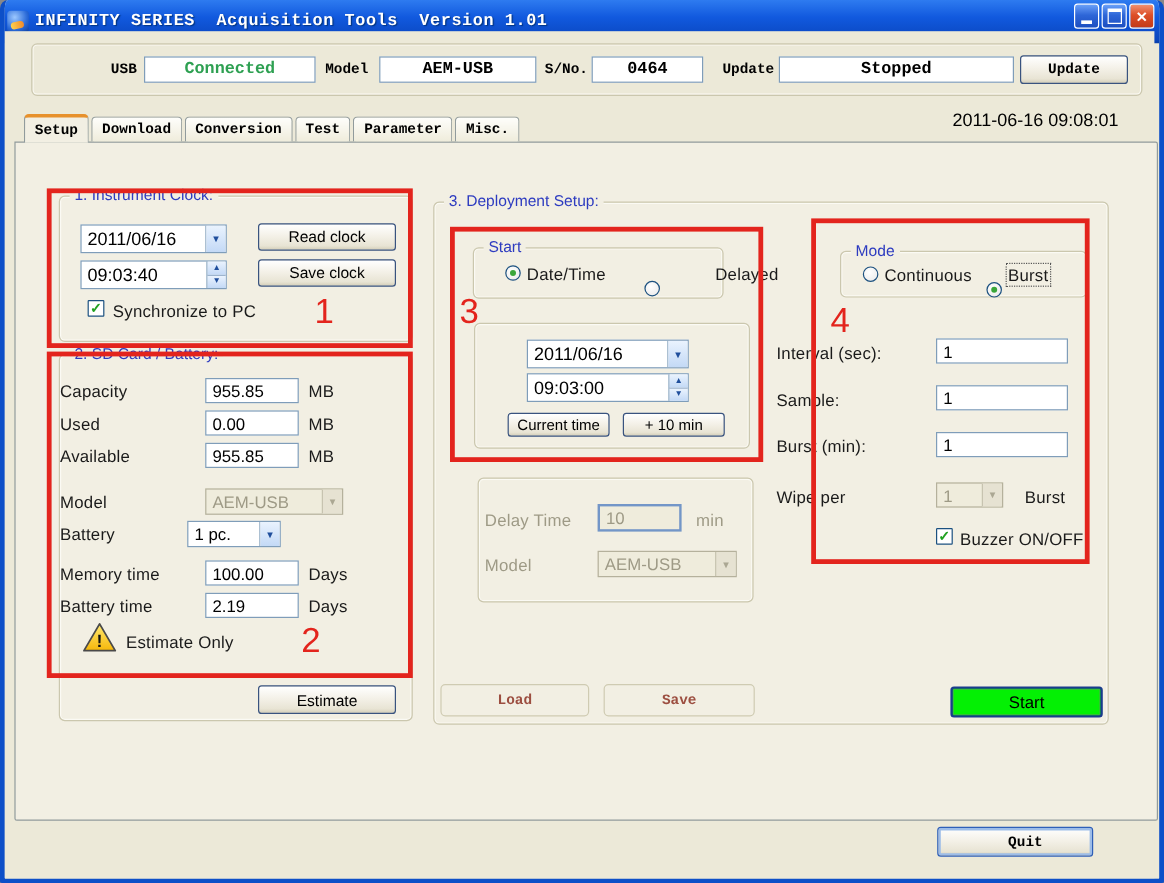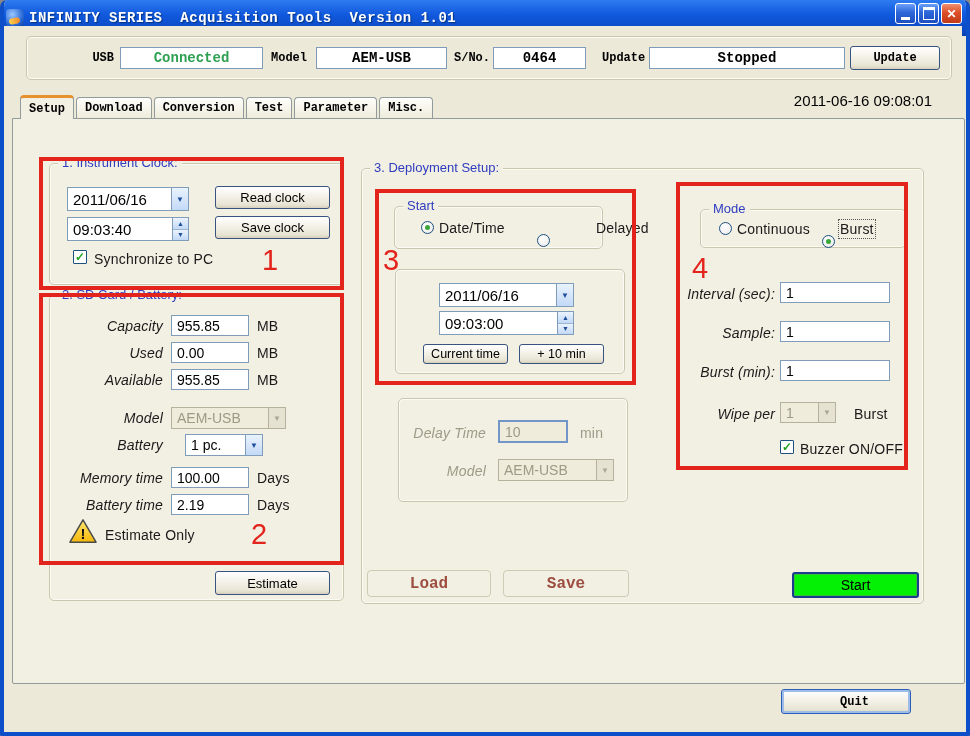--- a/index.html
+++ b/index.html
@@ -46,21 +46,21 @@
   .spinbtn i + i { border-top:1px solid #9DB4CE; }
   .combo.dis { border-color:#B5B19C; background:#EFECDC; }
   .combo.dis .ctext { color:#9E9A86; }
   .combo.dis .cbtn { background:#E6E2D2; color:#ABA793; border-left-color:#B5B19C; }
   .btn { display:flex; align-items:center; justify-content:center; border:1px solid #39537F; border-radius:3px;
          background:linear-gradient(180deg,#FFFFFF,#F4F1E8 45%,#E8E4D4 85%,#D5CFBA);
          font-size:13px; color:#000; cursor:default; }
   .btn.monoface { font-family:"Liberation Mono", monospace; font-weight:bold; font-size:12px; }
   .btn.default { box-shadow:inset 0 0 0 2px #9DBDE8; border-color:#2E5FB8;padding-left:17px; }
   .btn.flat { background:transparent; border:1px solid #CFCBB2; border-radius:4px; color:#9C4E40;
-         font-family:"Liberation Mono", monospace; font-weight:bold; font-size:16px; }
+         font-family:"Liberation Mono", monospace; font-weight:bold; font-size:12px; }
   .btn.go { background:#04F004; border:2px solid #1A3C8C; box-shadow:inset 0 0 0 1px #35C035; font-size:14px; }
   .check { width:14px; height:14px; background:#fff; border:1px solid #1C5180; border-radius:1px;
            display:flex; align-items:center; justify-content:center; font-size:12px; font-weight:bold; color:#21A121; }
   .radio { width:13px; height:13px; border:1px solid #1C5180; border-radius:50%;
            background:radial-gradient(circle at 40% 35%,#fff,#E8E8E8); position:relative; }
   .radio.sel::after { content:""; position:absolute; left:3px; top:3px; width:5px; height:5px;
            border-radius:50%; background:#3AA63A; }
   .focus-dotted { outline:1px dotted #555; outline-offset:1px; }
   
   .tabs { position:absolute; left:16px; top:95px; display:flex; align-items:flex-end; gap:2px; z-index:3; }
@@ -68,21 +68,21 @@
          border:1px solid #919B9C; border-bottom:none; border-radius:4px 4px 0 0;
          background:linear-gradient(180deg,#FEFEFB,#EFECDB); font-family:"Liberation Mono",monospace;
          font-weight:bold; font-size:12px; }
   .tab.active { height:24px; margin-bottom:0; background:#F2EFE3; border-top:3px solid #E7912C; z-index:4; }
   .tabpanel { position:absolute; left:8px; top:118px; width:953px; height:566px;
               border:1px solid #919B9C; background:#F2EFE3; border-radius:0 2px 2px 2px; }
   .timestamp { position:absolute; right:34px; top:92px; font-size:15px; color:#000; }
   
   .annot { position:absolute; border:4px solid #E3241D; z-index:50; pointer-events:none; }
   .badge { position:absolute; z-index:51; color:#E3241D; font-size:29px; font-family:"Liberation Sans",sans-serif; pointer-events:none; }
-  .rlabel { text-align:right; display:block;font-style:italic; }
+  .rlabel { display:block; }
   .gray { color:#9E9A86; }
 </style>
 </head>
 <body>
 
 <div class="window">
   <div class="titlebar">
     <div class="app-icon"></div>
     <span class="title-text">INFINITY SERIES  Acquisition Tools  Version 1.01</span>
     <div class="winbtns">
@@ -152,21 +152,21 @@
     <span class="abs lbl" style="left:207px;top:49px;">MB</span>
     <span class="abs lbl rlabel" style="left:0;top:76px;width:113px;">Available</span>
     <div class="abs txt" style="left:121px;top:73px;width:78px;height:21px;">955.85</div>
     <span class="abs lbl" style="left:207px;top:76px;">MB</span>
     <span class="abs lbl rlabel" style="left:0;top:114px;width:113px;">Model</span>
     <div class="combo dis abs" style="left:121px;top:111px;width:115px;height:22px;">
       <span class="ctext" style="font-size:14px;">AEM-USB</span>
       <span class="cbtn">▼</span>
     </div>
     <span class="abs lbl rlabel" style="left:0;top:141px;width:113px;">Battery</span>
-    <div class="combo abs" style="left:135px;top:138px;width:78px;height:22px;">
+    <div class="combo abs" style="left:106px;top:138px;width:78px;height:22px;">
       <span class="ctext" style="font-size:14px;">1 pc.</span>
       <span class="cbtn">▼</span>
     </div>
     <span class="abs lbl rlabel" style="left:0;top:174px;width:113px;">Memory time</span>
     <div class="abs txt" style="left:121px;top:171px;width:78px;height:21px;">100.00</div>
     <span class="abs lbl" style="left:207px;top:174px;">Days</span>
     <span class="abs lbl rlabel" style="left:0;top:201px;width:113px;">Battery time</span>
     <div class="abs txt" style="left:121px;top:198px;width:78px;height:21px;">2.19</div>
     <span class="abs lbl" style="left:207px;top:201px;">Days</span>
     <svg class="abs" style="left:18px;top:222px;" width="30" height="27" viewBox="0 0 32 29">

